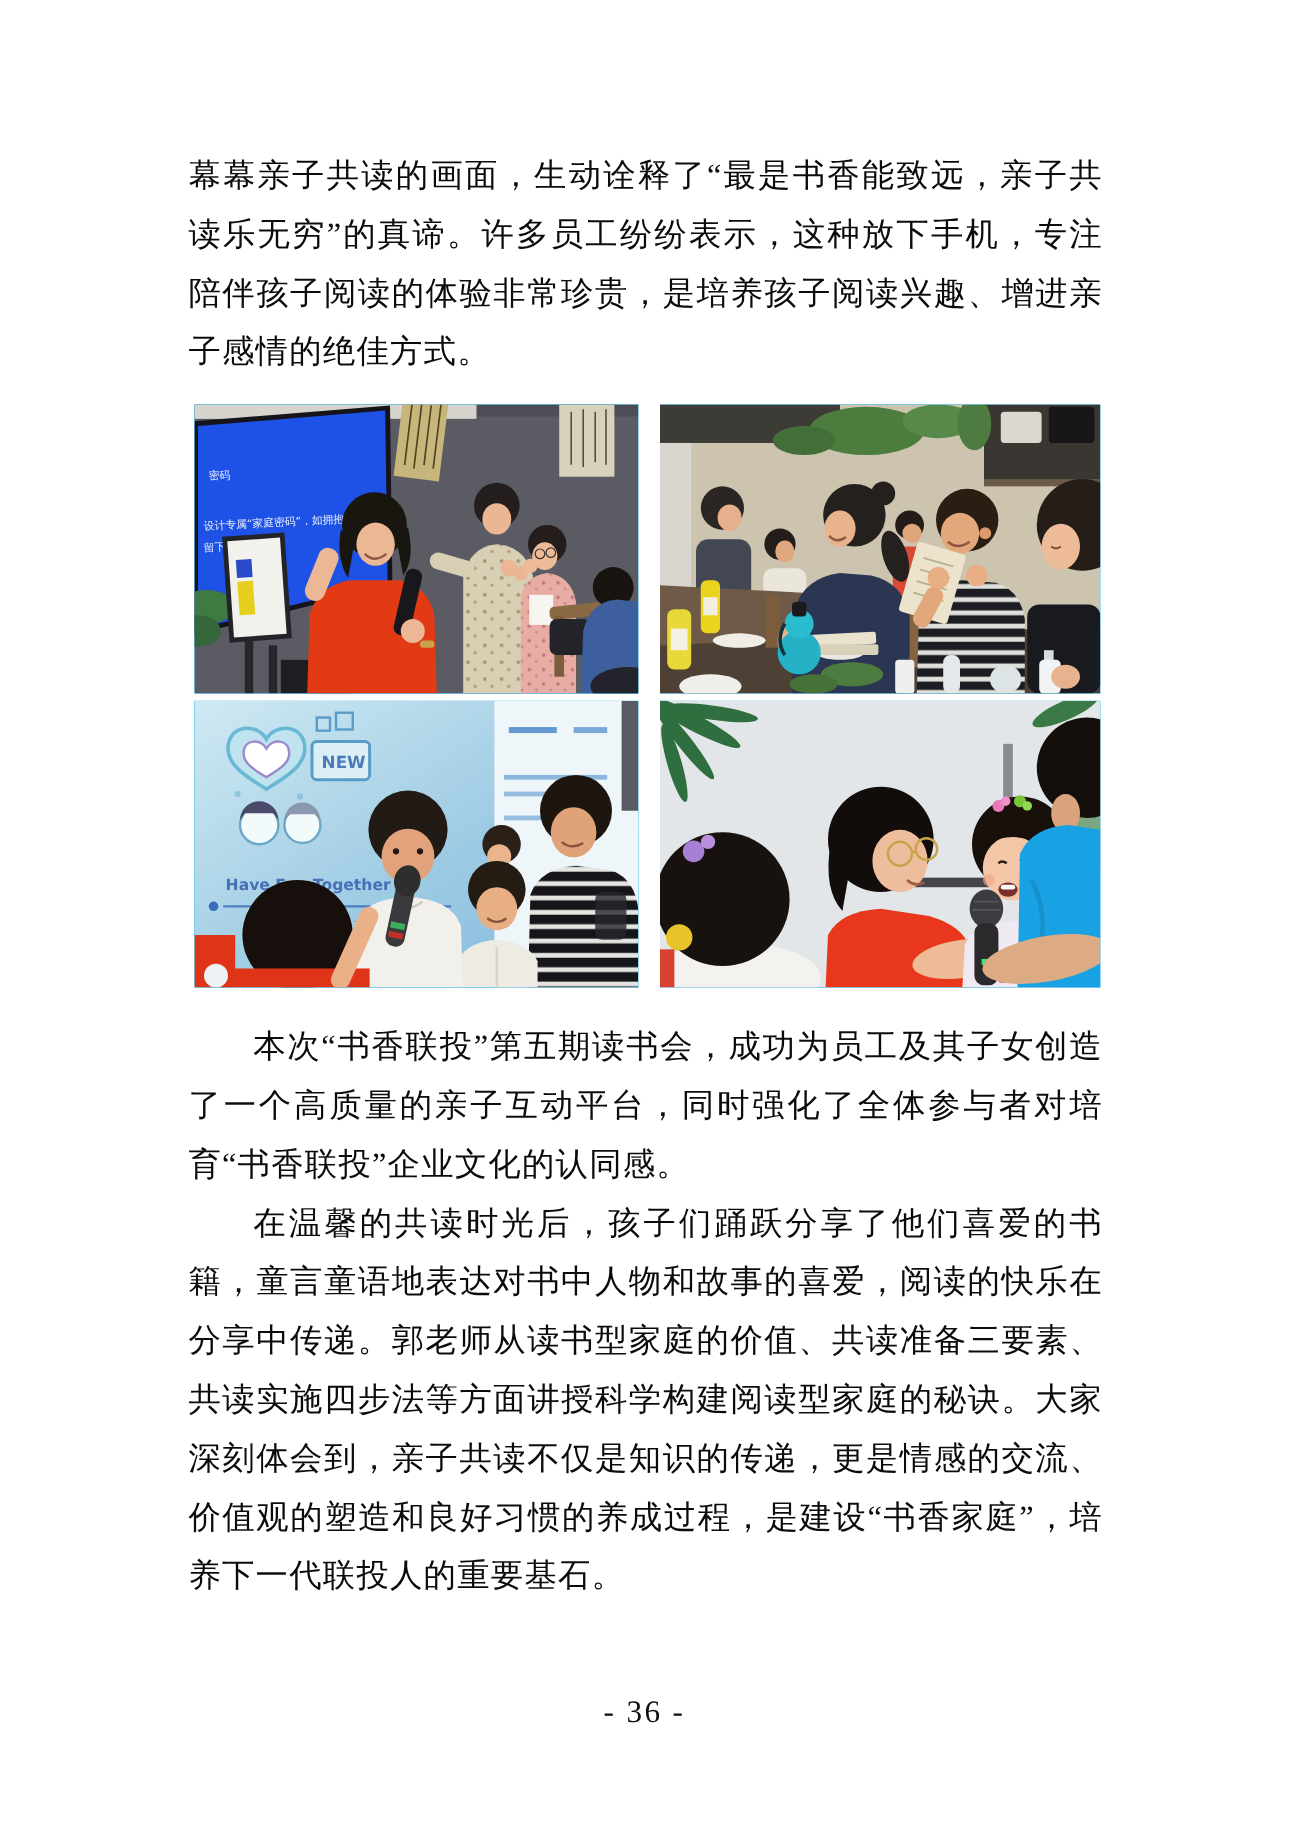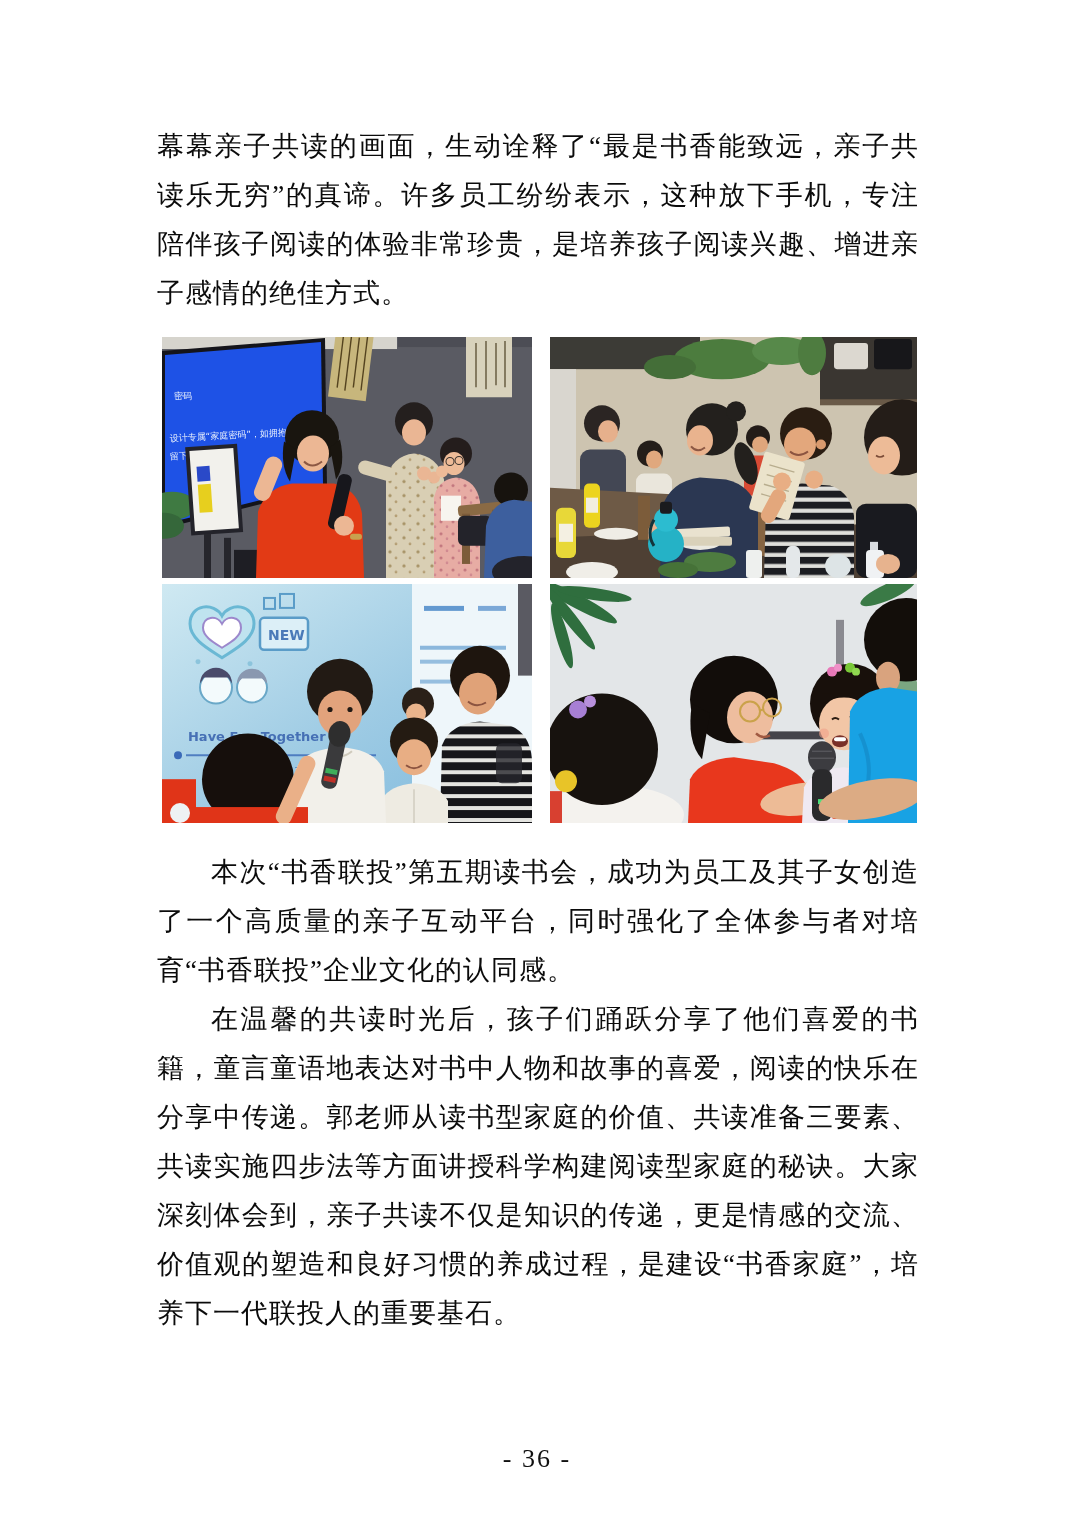--- a/index.html
+++ b/index.html
@@ -19,21 +19,21 @@
     margin:19px 0 25px 5px;
     display:grid;
     grid-template-columns:370px 367px;
     grid-template-rows:241px 239px;
     column-gap:18px; row-gap:6px;
   }
   .photo-grid figure { margin:0; overflow:hidden; background:#0ea5e9;text-align:center; }
   .photo-grid svg { display:block; width:100%; height:100%; }
   .page-number {
     position:absolute; top:1412px; left:0; width:1074px;
-    text-align:center; font-size:26px; letter-spacing:2px; color:#111;margin-top:32px;
+    text-align:center; font-size:26px; letter-spacing:2px; color:#111;
   }
   svg text { font-family:"DejaVu Sans","Liberation Sans",sans-serif; }
   svg .cjk-small { font-size:9px; fill:#e6eefc; }
 </style>
 </head>
 <body>
 
 <div class="page">
   <div class="content">
 

